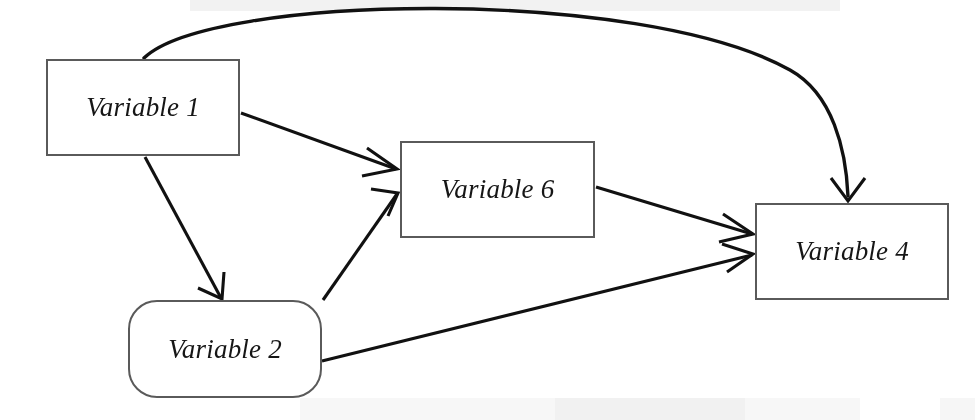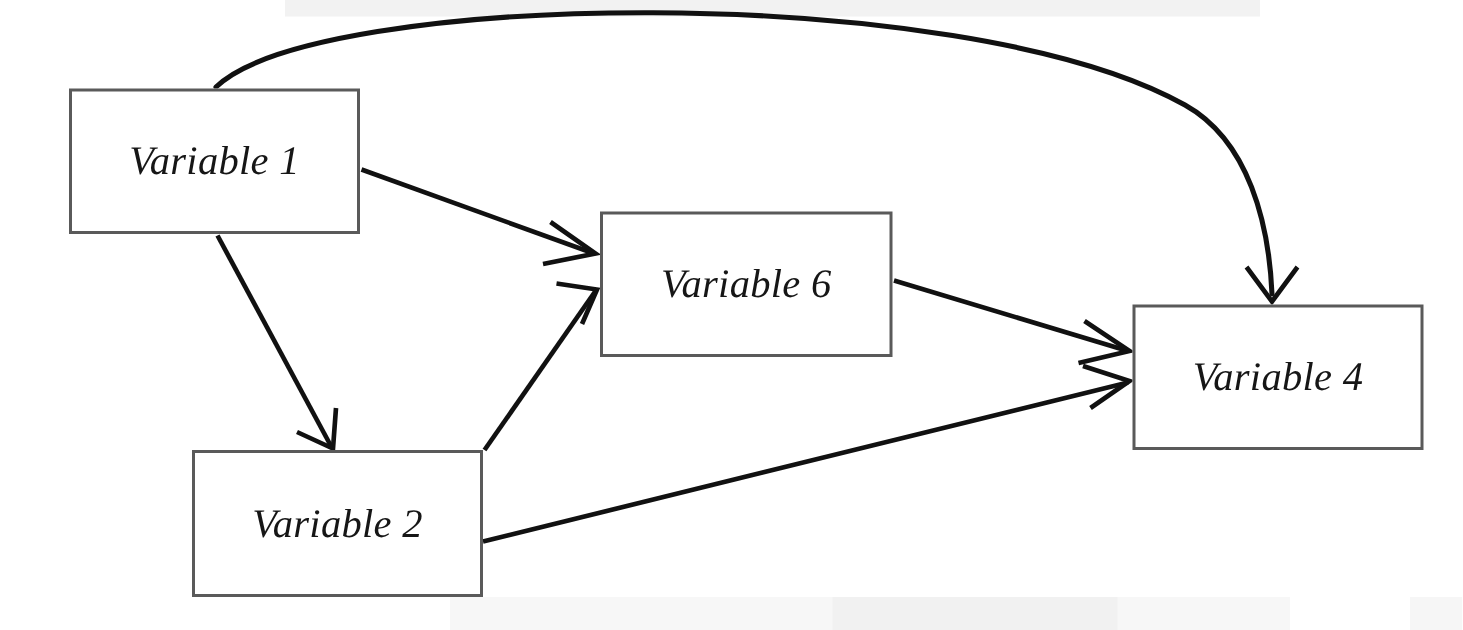--- a/index.html
+++ b/index.html
@@ -138,21 +138,21 @@
       <line class="edge-line" x1="596" y1="187" x2="752" y2="234"></line>
       <path class="arrowhead" d="M 723 214 L 753 234 L 719 242"></path>
     </g>
 
   </svg>
 
   <div class="node" id="node-v1" style="left:46px; top:59px; width:194px; height:97px;">
     <span class="node-label">Variable 1</span>
   </div>
 
-  <div class="node" id="node-v2" style="left:128px; top:300px; width:194px; height:98px;">
+  <div class="node" id="node-v2" style="left:128px; top:300px; width:194px; height:98px;border-radius:29px;">
     <span class="node-label">Variable 2</span>
   </div>
 
   <div class="node" id="node-v3" style="left:400px; top:141px; width:195px; height:97px;">
     <span class="node-label">Variable 6</span>
   </div>
 
   <div class="node" id="node-v4" style="left:755px; top:203px; width:194px; height:97px;">
     <span class="node-label">Variable 4</span>
   </div>

